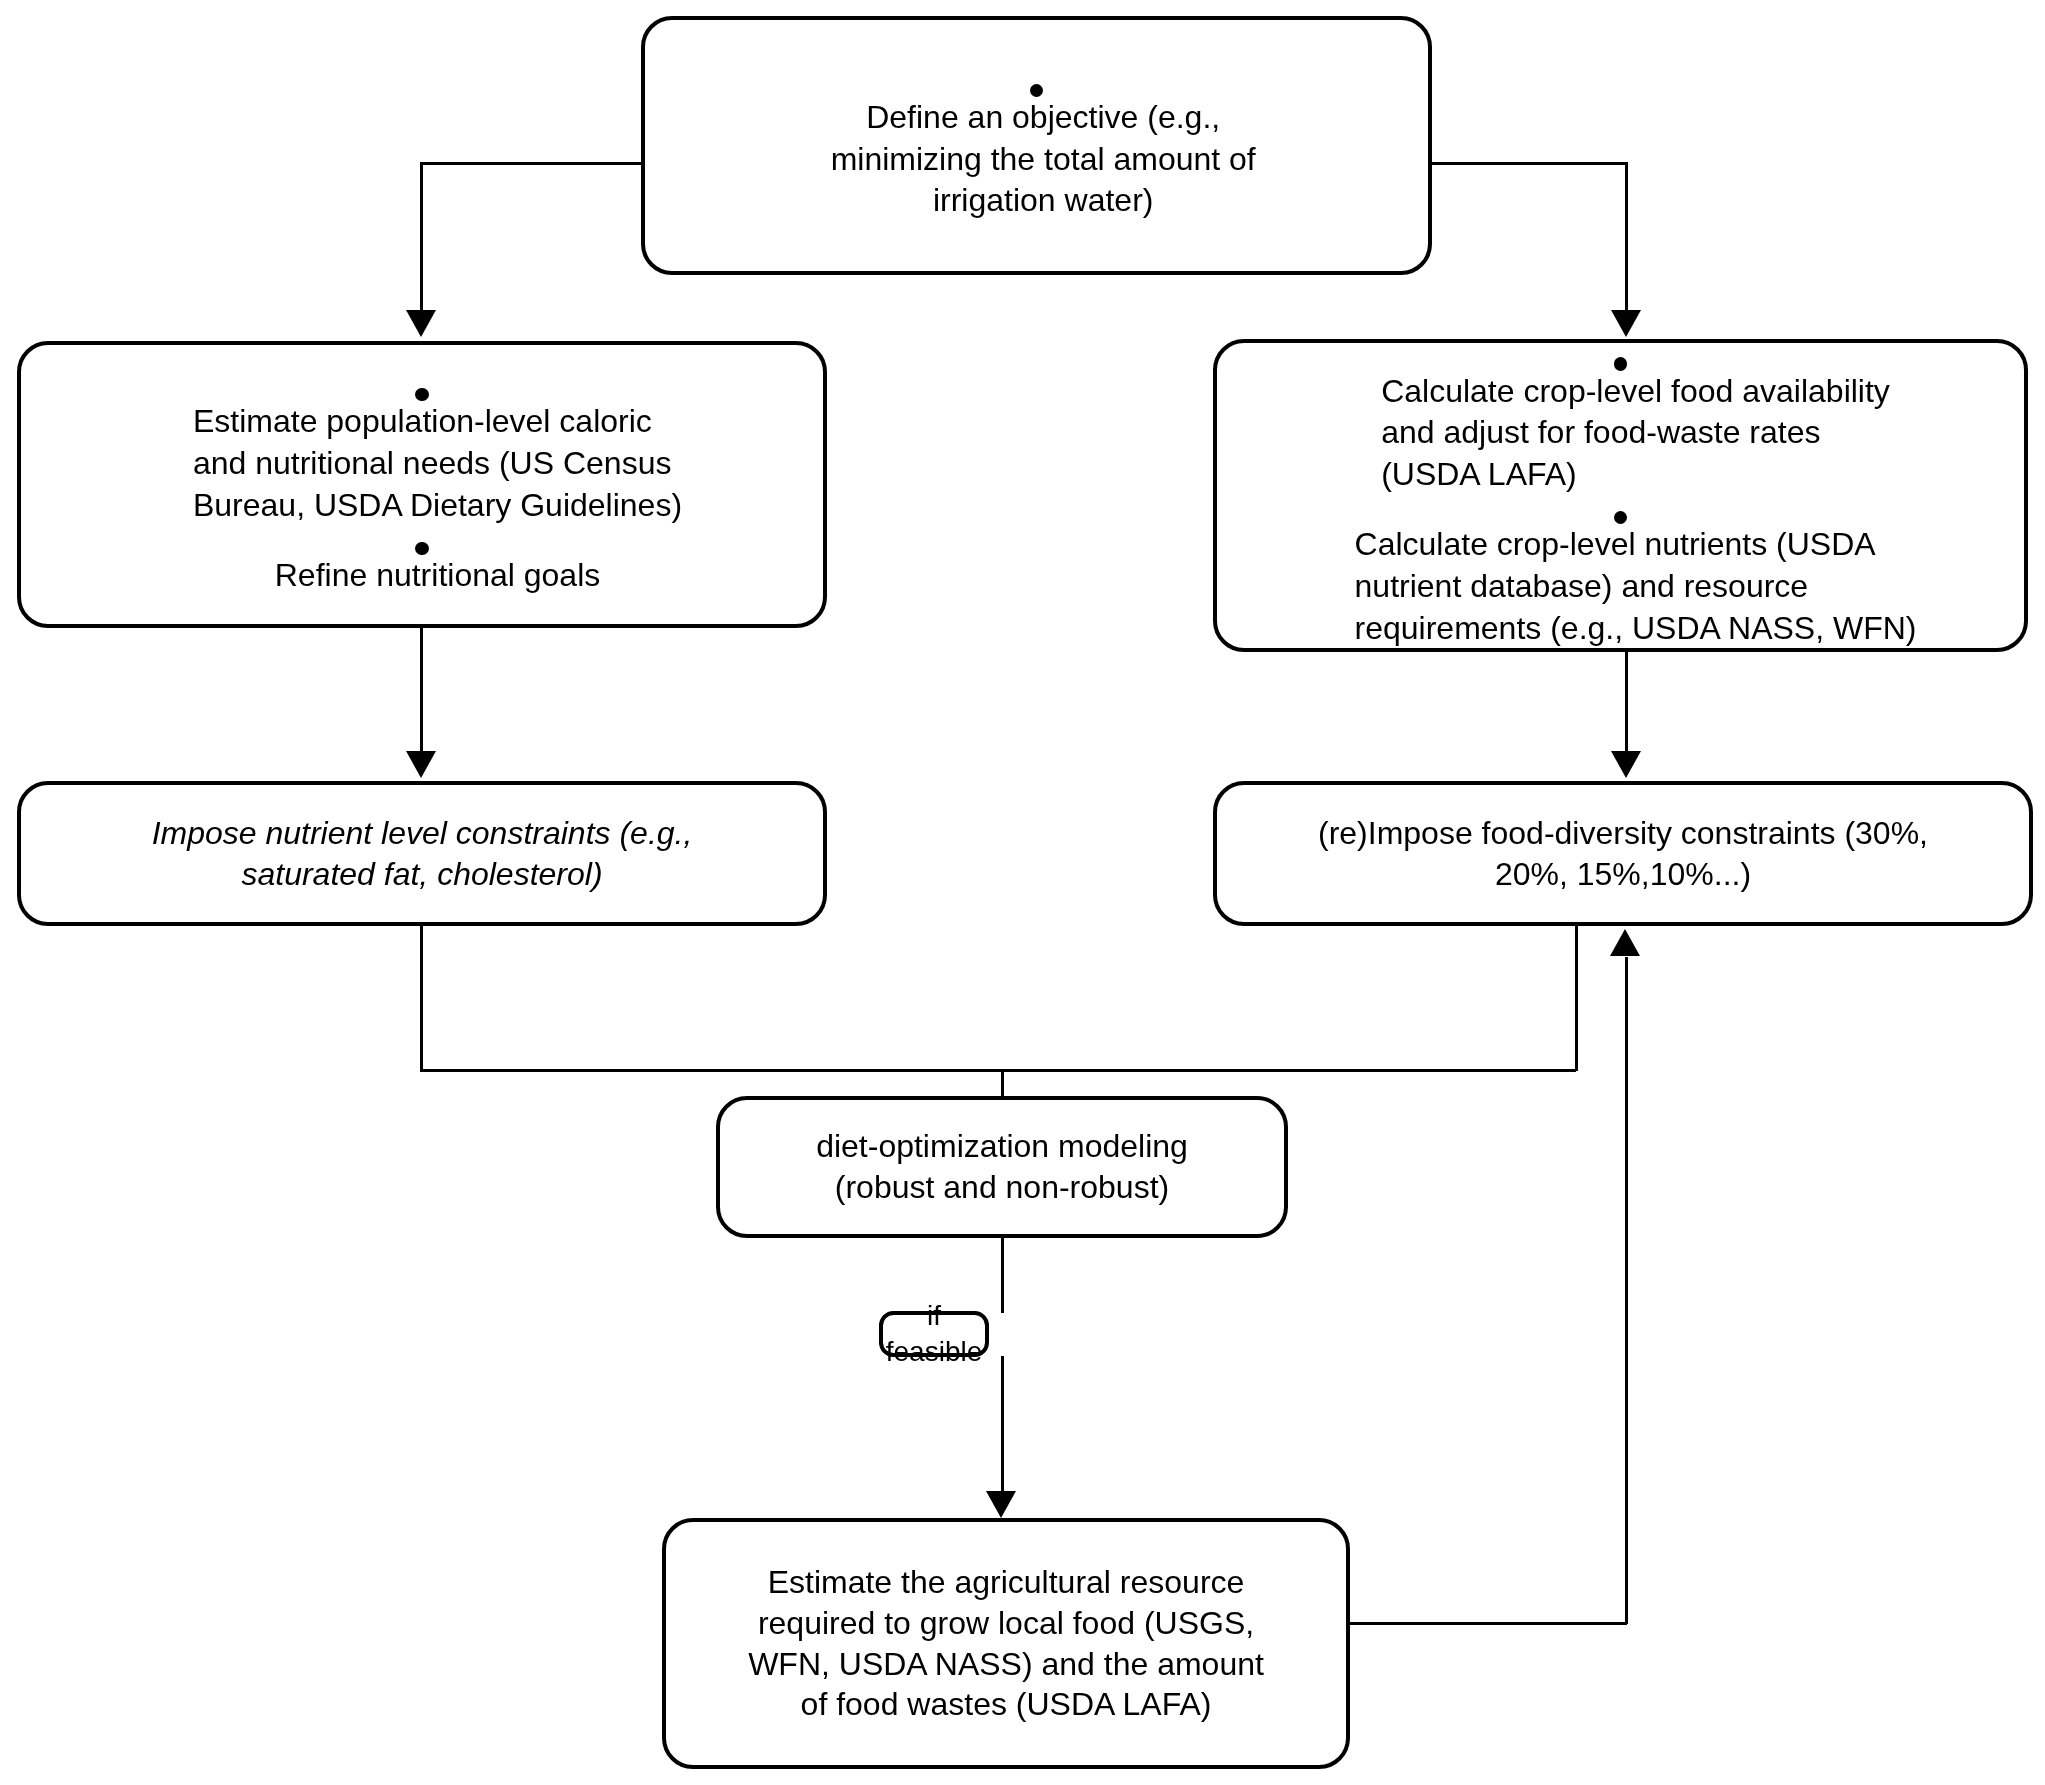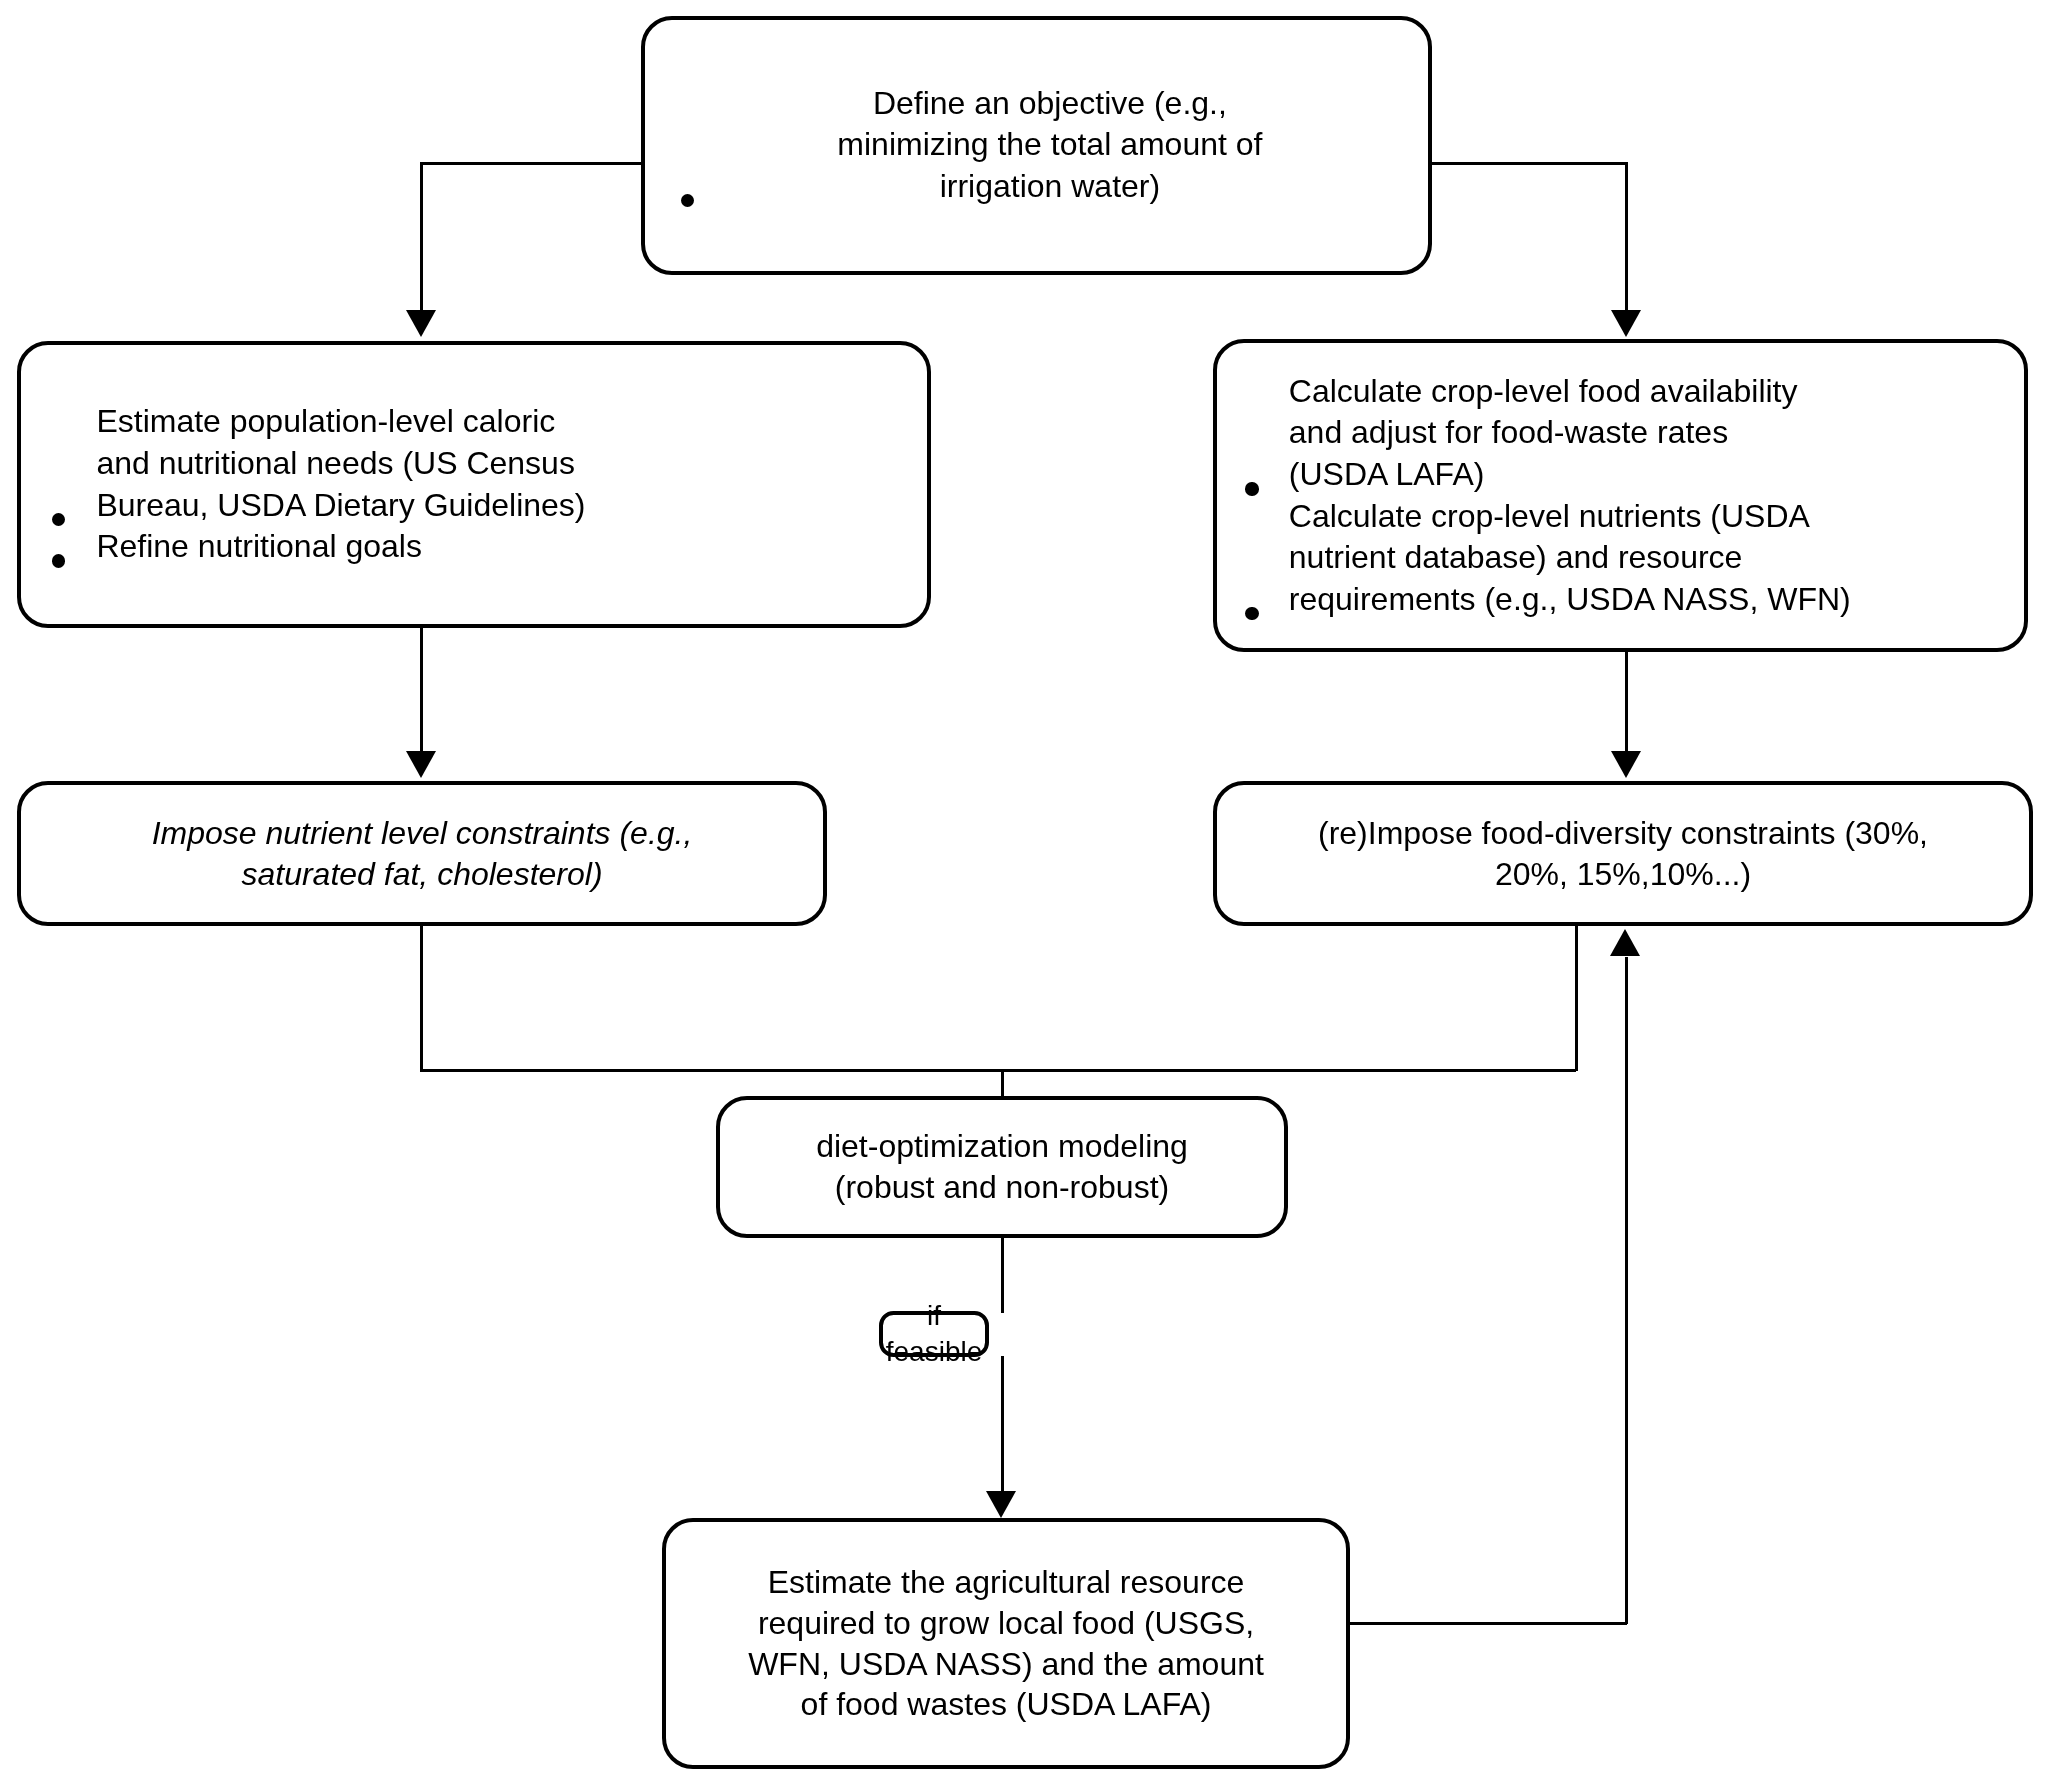--- a/index.html
+++ b/index.html
@@ -41,22 +41,23 @@
     position:relative;
     font-size:32px;
     line-height:1.30;
     color:#000000;
     text-align:left;
     margin:0 0 0 0;
     padding-left:0;
   }
   .bul-row{
     display:flex;
-    align-items:flex-end;
+    align-items:center;
     width:100%;
+    flex-direction:column;
   }
   .bul-dot{
     flex:0 0 auto;
     width:13.4px;
     height:13.4px;
     border-radius:50%;
     background:#000;
     margin-top:15.5px;
   }
   .bul-txt{
@@ -78,21 +79,21 @@
   .arrow-u{
     position:absolute;
     width:0;height:0;
     border-left:15.5px solid transparent;
     border-right:15.5px solid transparent;
     border-bottom:27px solid #000000;
     z-index:2;
   }
   
   #n-top      {left:641px; top:15.5px;   width:791px; height:259px;  padding:0 36px;}
-  #n-left1    {left:17px;   top:341px;  width:914px; height:287px;  padding:0 31px;}
+  #n-left1    {left:17px;   top:341px;  width:810px; height:287px;  padding:0 31px;}
   #n-right1   {left:1213px; top:339px;  width:815px; height:313px;  padding:0 28.4px;}
   #n-left2    {left:17px;   top:781px; width:810px; height:145px;  padding:0 36px;font-style:italic;}
   #n-right2   {left:1213px; top:781px; width:820px; height:145px;  padding:0 36px;}
   #n-opt      {left:716px; top:1096px; width:572px; height:142px;  padding:4px 26px;}
   #n-feas     {left:879px; top:1311px; width:110px;  height:46px;   padding:0 7.2px;}
   #n-bottom   {left:662px; top:1518px; width:688px; height:251px;  padding:0 31px;}
   #n-feas .txt{font-size:28px;}
 </style>
 </head>
 <body>

